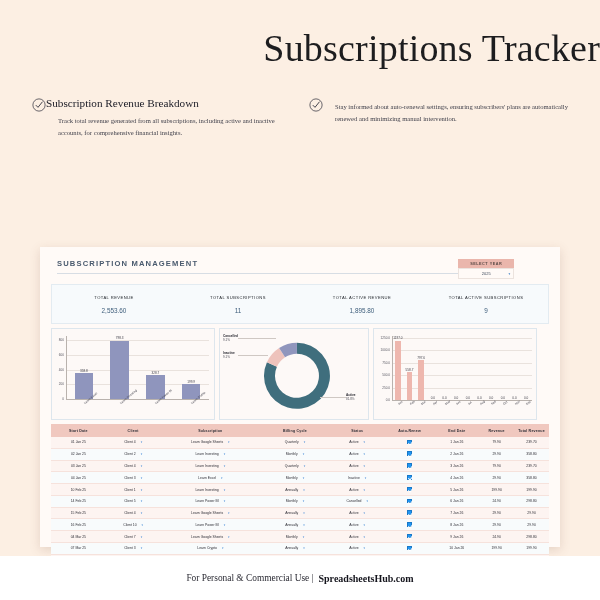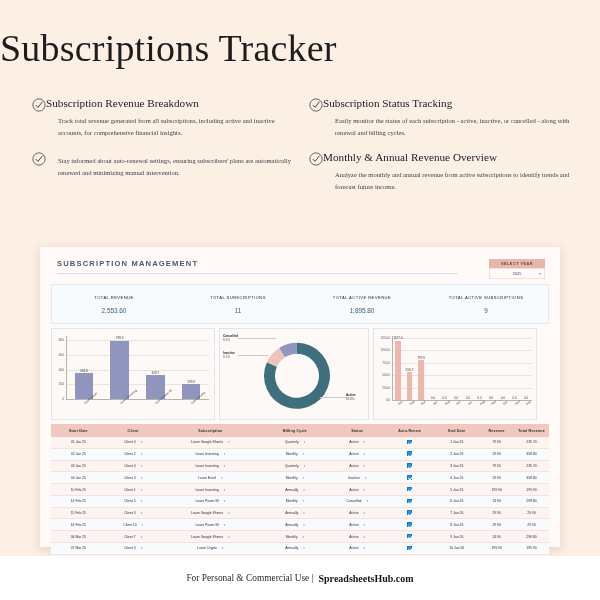--- a/index.html
+++ b/index.html
@@ -5,21 +5,21 @@
   * { box-sizing: border-box; margin: 0; padding: 0; }
   body {
     width: 600px; height: 600px;
     background: #fcefe3;
     font-family: "Liberation Sans", sans-serif;
     overflow: hidden;
     position: relative;
   }
   
   .page-title {
-    text-align: left;
+    text-align: right;
     font-family: "Liberation Serif", serif;
     font-size: 38px;
     color: #1d1d1f;
     letter-spacing: 0.2px;
     padding-top: 26px;
   }
   
   .features {
     display: grid;
     grid-template-columns: 1fr 1fr;
@@ -47,21 +47,21 @@
   
   .dash-wrap {
     position: absolute;
     left: 40px; top: 247px;
     width: 520px; height: 300px;
     background: #fffaf7;
     box-shadow: 0 3px 10px rgba(120,80,60,0.18);
     padding: 8px 9px 9px 9px;
   }
   .dash-head {
-    display: flex; align-items: flex-start; justify-content: space-between;
+    display: flex; align-items: flex-start; 
     padding: 4px 6px 0 8px;
   }
   .dash-title {
     font-size: 7.6px; letter-spacing: 1.15px;
     color: #4a5a6e; font-weight: bold;
     border-bottom: 1px solid #d7dde4;
     padding-bottom: 5px; padding-right: 260px;
     white-space: nowrap;
   }
   .year-box { width: 56px; text-align: center; }
@@ -171,45 +171,21 @@
     </div>
   </div>
   <div class="feature">
     <span class="check-icon">
       <svg viewBox="0 0 24 24" width="14" height="14">
           <circle cx="12" cy="12" r="10.5" fill="none" stroke="#2b2b38" stroke-width="1.2"></circle>
           <path d="M6.5 12.2 L10.3 16 L18 6.4" fill="none" stroke="#2b2b38" stroke-width="1.5"></path>
         </svg>
     </span>
     <div class="feature-body">
-      <div class="feature-title">Subscription Status Tracking</div>
-      <div class="feature-desc">Easily monitor the status of each subscription - active, inactive, or cancelled - along with renewal and billing cycles.</div>
-    </div>
-  </div>
-  <div class="feature">
-    <span class="check-icon">
-      <svg viewBox="0 0 24 24" width="14" height="14">
-          <circle cx="12" cy="12" r="10.5" fill="none" stroke="#2b2b38" stroke-width="1.2"></circle>
-          <path d="M6.5 12.2 L10.3 16 L18 6.4" fill="none" stroke="#2b2b38" stroke-width="1.5"></path>
-        </svg>
-    </span>
-    <div class="feature-body">
       <div class="feature-desc">Stay informed about auto-renewal settings, ensuring subscribers' plans are automatically renewed and minimizing manual intervention.</div>
-    </div>
-  </div>
-  <div class="feature">
-    <span class="check-icon">
-      <svg viewBox="0 0 24 24" width="14" height="14">
-          <circle cx="12" cy="12" r="10.5" fill="none" stroke="#2b2b38" stroke-width="1.2"></circle>
-          <path d="M6.5 12.2 L10.3 16 L18 6.4" fill="none" stroke="#2b2b38" stroke-width="1.5"></path>
-        </svg>
-    </span>
-    <div class="feature-body">
-      <div class="feature-title">Monthly &amp; Annual Revenue Overview</div>
-      <div class="feature-desc">Analyze the monthly and annual revenue from active subscriptions to identify trends and forecast future income.</div>
     </div>
   </div>
 </div>
 
 <div class="dash-wrap">
 
   <div class="dash-head">
     <div class="dash-title">SUBSCRIPTION MANAGEMENT</div>
     <div class="year-box">
       <div class="year-label">SELECT YEAR</div>

